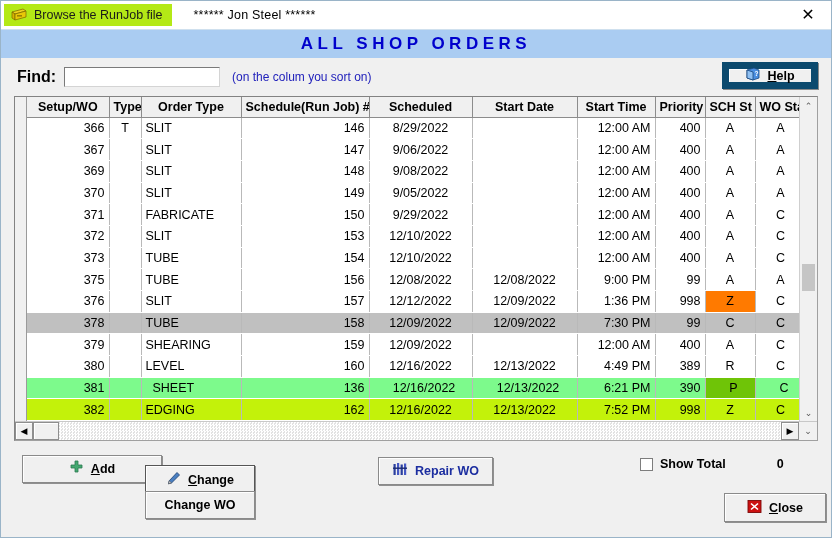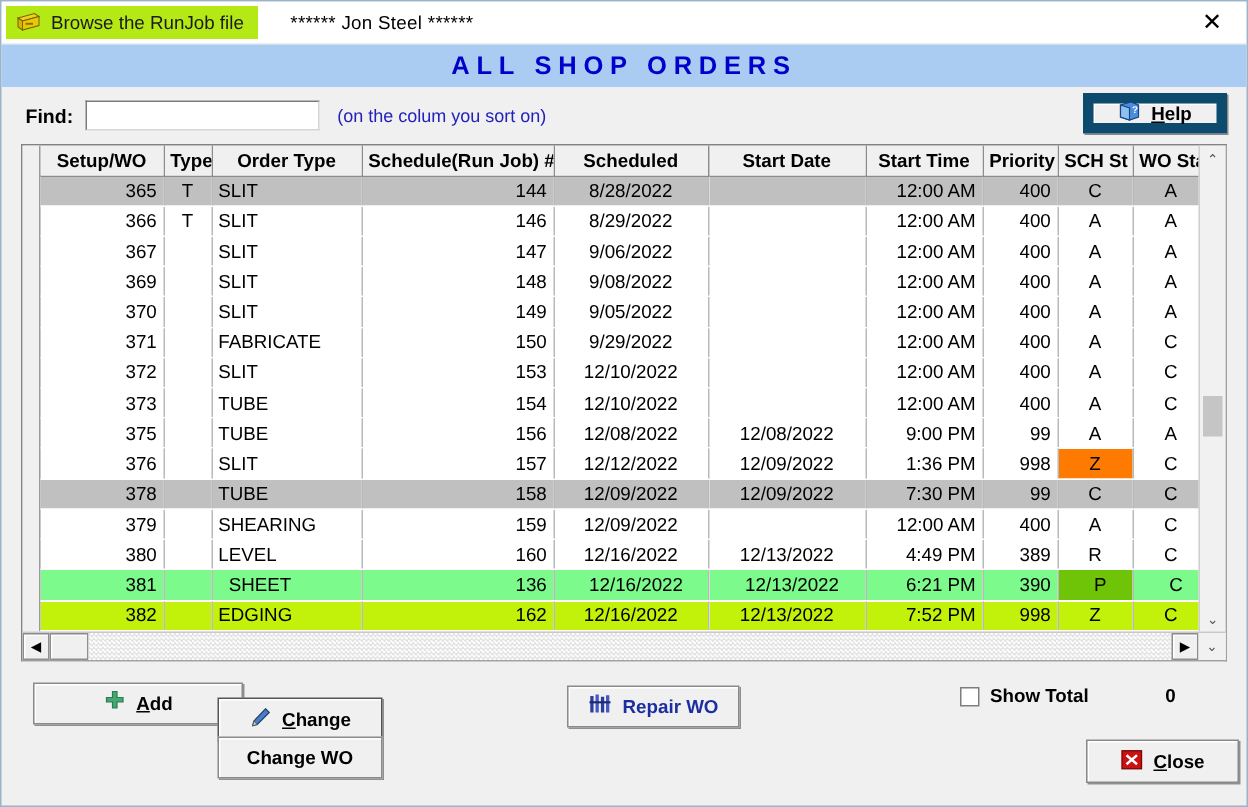--- a/index.html
+++ b/index.html
@@ -92,21 +92,21 @@
     box-sizing: border-box;
   }
   .findrow {
     height: 38px;
     display: flex;
     align-items: center;
     position: relative;
   }
   .find-label {
     font-weight: bold;
-    font-size: 13px;
+    font-size: 16px;
     margin-left: 7px;
     margin-right: 8px;
   }
   .find-input {
     width: 156px;
     height: 20px;
     box-sizing: border-box;
     border: 1px solid #7a7a7a;
     border-right-color: #d4d4d4;
     border-bottom-color: #d4d4d4;
@@ -409,32 +409,20 @@
               <th>Schedule(Run Job) #</th>
               <th>Scheduled</th>
               <th>Start Date</th>
               <th>Start Time</th>
               <th>Priority</th>
               <th>SCH St</th>
               <th>WO Statu</th>
             </tr>
           </thead>
           <tbody id="grid-body">
-              <tr class="row-alt">
-                <td class="c-num">365</td>
-                <td class="c-ctr">T</td>
-                <td class="c-left">SLIT</td>
-                <td class="c-num">144</td>
-                <td class="c-ctr">8/28/2022</td>
-                <td class="c-ctr"></td>
-                <td class="c-num">12:00 AM</td>
-                <td class="c-num">400</td>
-                <td class="c-ctr">C</td>
-                <td class="c-ctr">A</td>
-              </tr>
               <tr>
                 <td class="c-num">366</td>
                 <td class="c-ctr">T</td>
                 <td class="c-left">SLIT</td>
                 <td class="c-num">146</td>
                 <td class="c-ctr">8/29/2022</td>
                 <td class="c-ctr"></td>
                 <td class="c-num">12:00 AM</td>
                 <td class="c-num">400</td>
                 <td class="c-ctr">A</td>

